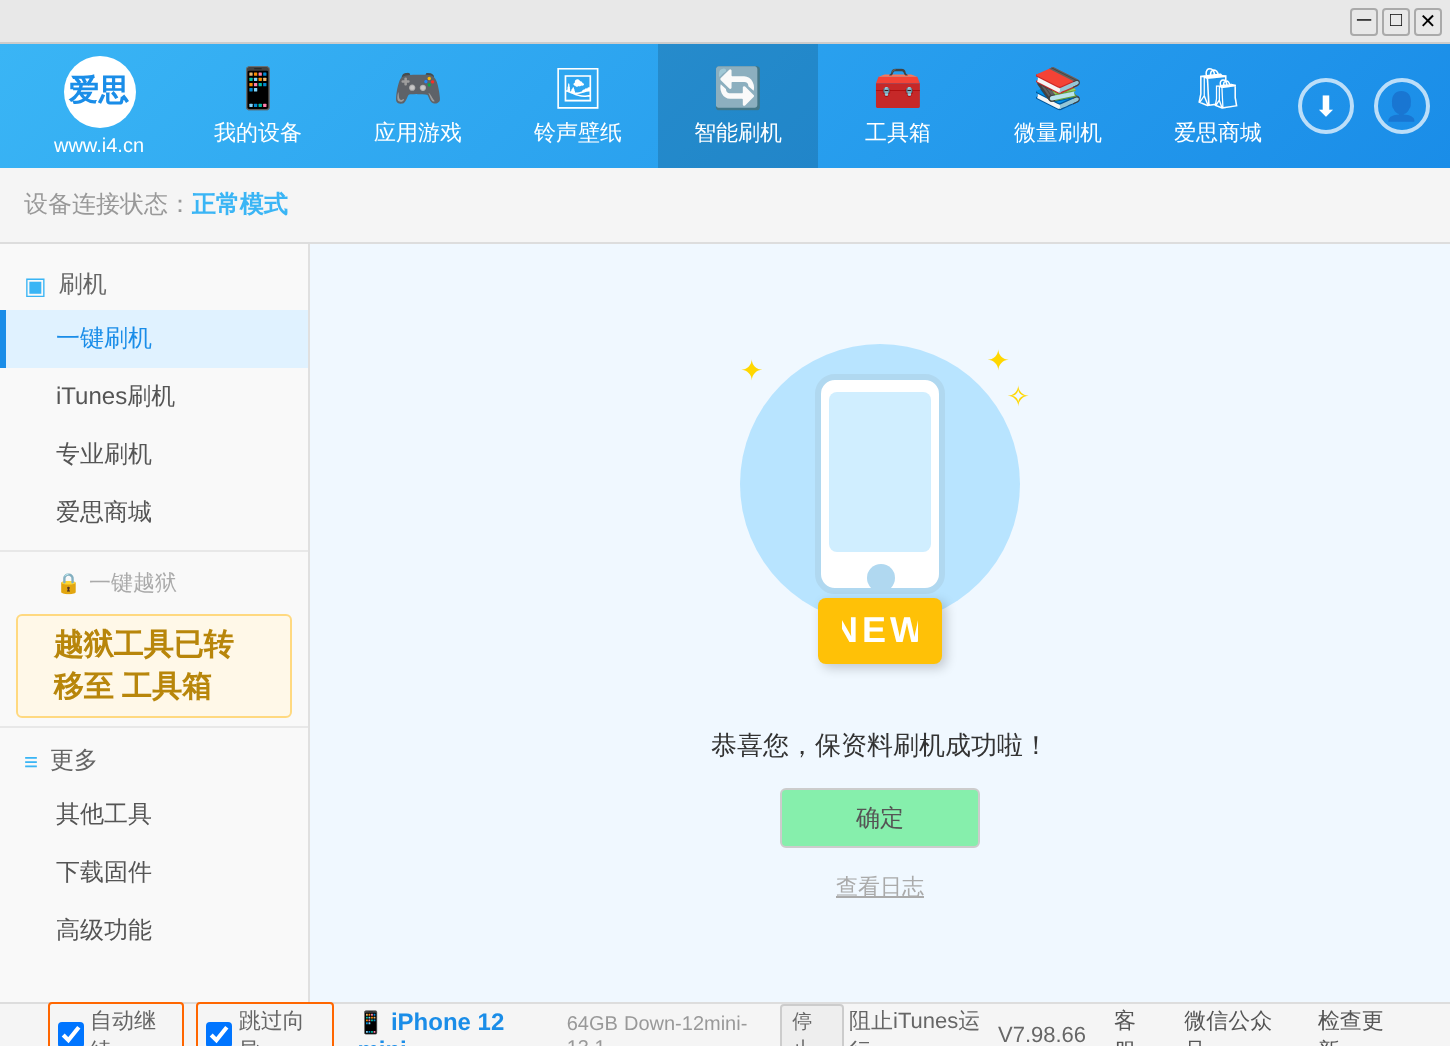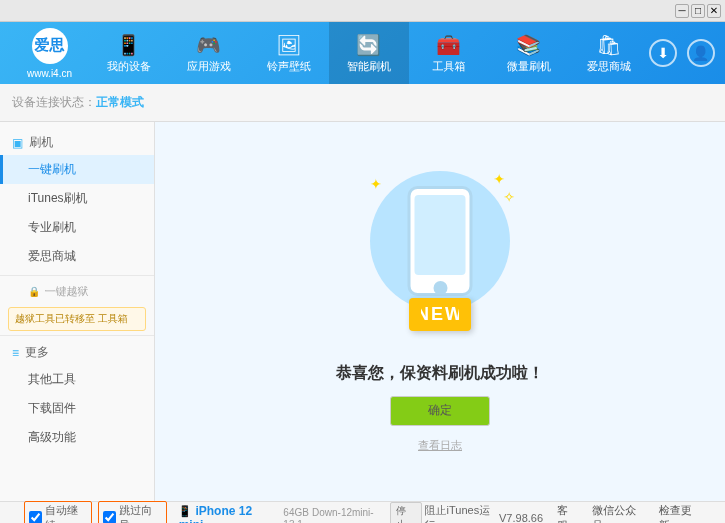--- a/index.html
+++ b/index.html
@@ -126,23 +126,24 @@
       padding: 4px 12px 4px 28px;
       font-size: 11px; color: #aaa;
       display: flex; align-items: center;
     }
     .lock-icon { margin-right: 4px; font-size: 10px; }
     .notice-box {
       margin: 4px 8px;
       background: #fff8e8;
       border: 1px solid #ffd980;
       border-radius: 3px;
-      padding: 4px 6px;
-      font-size: 10px; color: #b8860b;
+      padding: 4px 18px;
+      font-size: 15px; color: #b8860b;
       line-height: 1.4;
+      font-weight: bold;
     }
 
     
     .content-area {
       flex: 1;
       background: #f0f8ff;
       display: flex; align-items: center; justify-content: center;
       position: relative;
     }
     .success-container {
@@ -217,25 +218,25 @@
     .new-ribbon::after {
       content: '';
       position: absolute;
       right: -12px; top: 50%;
       transform: translateY(-50%);
       border: 12px solid transparent;
       border-left-color: #ffc107;
     }
 
     .success-text {
-      font-size: 16px; color: #333; font-weight: 700;
+      font-size: 13px; color: #333; font-weight: 400;
     }
     .confirm-btn {
       width: 100px; height: 30px;
-      background: #84cc16;
+      background: #86efac;
       border: 1px solid #ccc;
       border-radius: 3px;
       color: #555;
       cursor: pointer;
       font-size: 12px;
       display: flex; align-items: center; justify-content: center; text-align: right;
     }
     .view-log-link {
       font-size: 11px; color: #aaa; cursor: pointer;
       text-decoration: underline;

